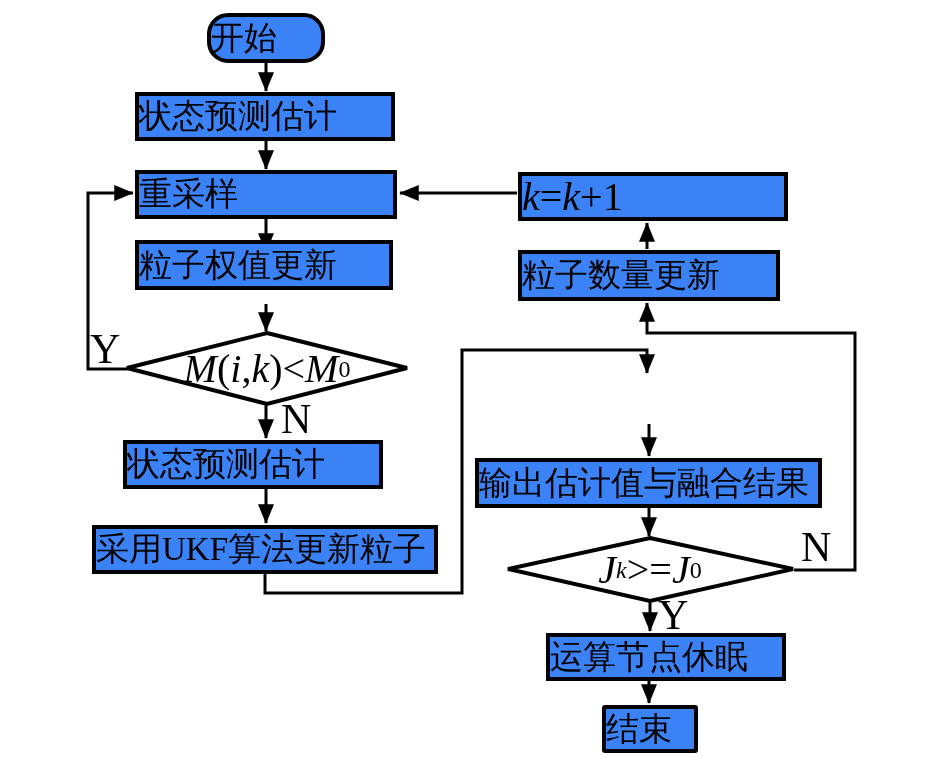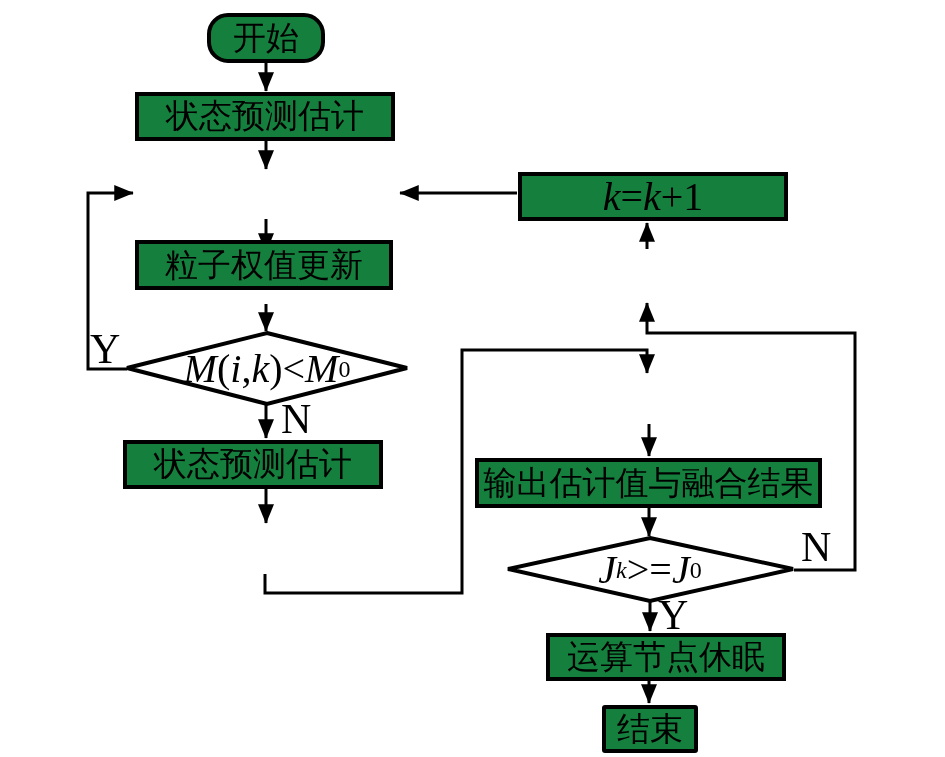--- a/index.html
+++ b/index.html
@@ -9,22 +9,22 @@
     background:#ffffff;
     font-family:"Liberation Serif","DejaVu Serif",serif;
     color:#000;
     overflow:hidden;
   }
   #wires{position:absolute;left:0;top:0;z-index:1;}
   .box{
     position:absolute;
     box-sizing:border-box;
     border:4px solid #000;
-    background:#15803d;
-    display:flex;align-items:center;justify-content:center;
+    background:#3b82f6;
+    display:flex;align-items:center;justify-content:flex-start;
     font-size:33px;
     line-height:1;
     z-index:2;
     white-space:nowrap;
   }
   .rounded-start{border-radius:21px;}
   .rounded-end{border-radius:3px;}
   .math{font-size:40px;}
   .dlabel{
     position:absolute;
@@ -79,45 +79,54 @@
   </svg>
 
   <div class="box rounded-start" style="left:207px;top:13px;width:118px;height:50px">
     <span>开始</span>
   </div>
 
   <div class="box" style="left:135px;top:92px;width:260px;height:49px">
     <span>状态预测估计</span>
   </div>
 
+  <div class="box" style="left:135px;top:170px;width:262px;height:49px">
+    <span>重采样</span>
+  </div>
 
   <div class="box" style="left:135px;top:240px;width:258px;height:50px">
     <span>粒子权值更新</span>
   </div>
 
   <div class="dlabel" style="left:137px;top:341px;width:260px;height:55px">
       <span class="it">M</span>
       <span class="up">(</span>
       <span class="it">i</span>
       <span class="up">,</span>
       <span class="it">k</span>
       <span class="up">)&lt;</span>
       <span class="it">M</span>
       <span class="sub">0</span>
     </div>
 
   <div class="box" style="left:123px;top:440px;width:260px;height:49px">
     <span>状态预测估计</span>
   </div>
 
+  <div class="box" style="left:92px;top:525px;width:346px;height:49px">
+    <span>采用UKF算法更新粒子</span>
+  </div>
 
   <div class="box math" style="left:518px;top:172px;width:270px;height:49px">
     <span><span class="it">k</span><span class="up">=</span><span class="it">k</span><span class="up">+1</span></span>
   </div>
 
+  <div class="box" style="left:518px;top:250px;width:262px;height:51px">
+    <span>粒子数量更新</span>
+  </div>
 
 
   <div class="box" style="left:475px;top:458px;width:347px;height:50px">
     <span>输出估计值与融合结果</span>
   </div>
 
   <div class="dlabel" style="left:515px;top:545px;width:270px;height:50px">
       <span class="it">J</span>
       <span class="subit">k</span>
       <span class="up"> &gt;=</span>

